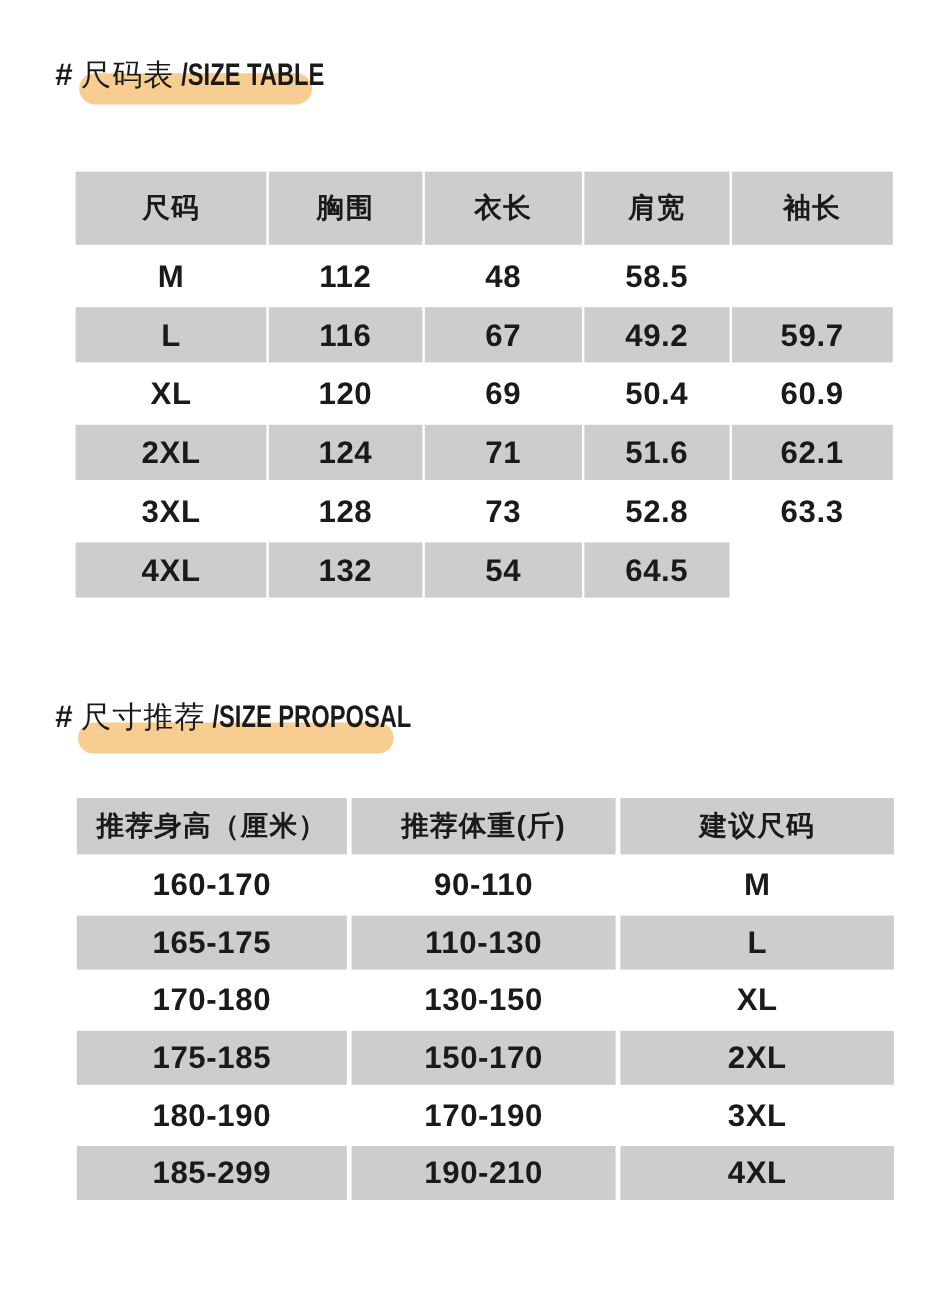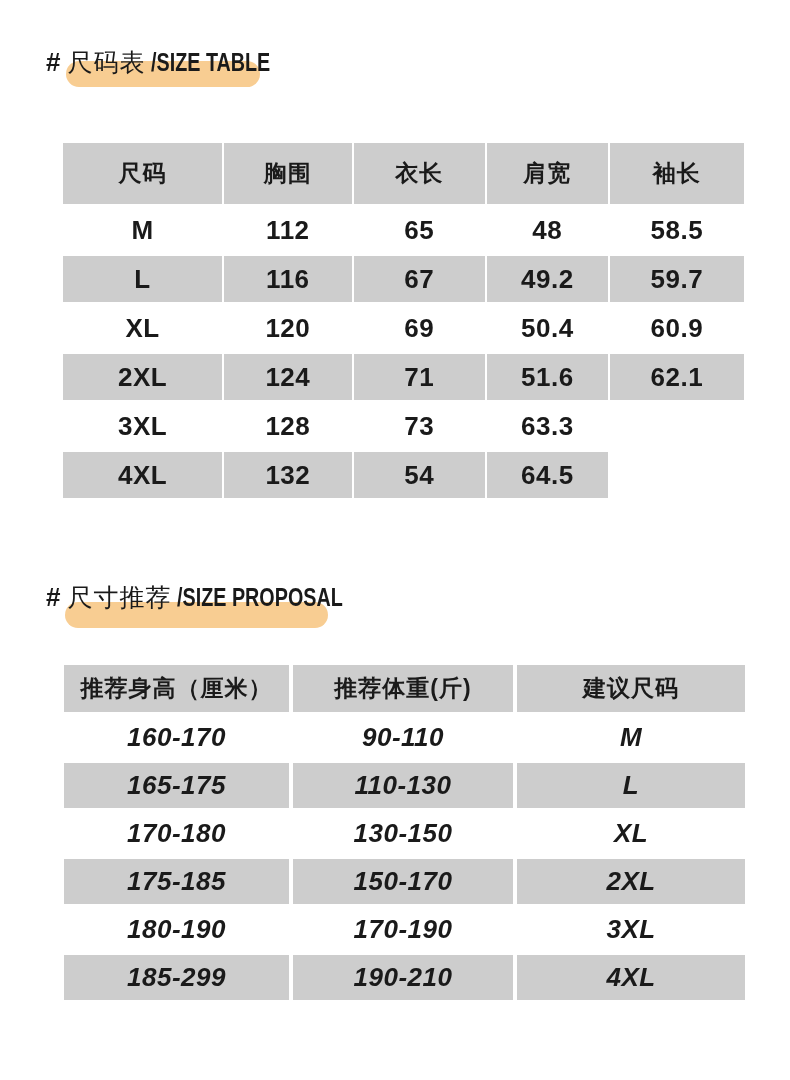--- a/index.html
+++ b/index.html
@@ -28,21 +28,21 @@
   #table-1 .trow{grid-template-columns:161fr 129fr 133fr 122fr 136fr;column-gap:2px;}
   #table-2 .trow{grid-template-columns:227fr 222fr 230fr;column-gap:4px;}
   .trow .tcell{
     display:flex;align-items:center;justify-content:center;
     background:#ffffff;font-size:26px;font-weight:600;letter-spacing:0.5px;
   }
   .trow.thead .tcell{background:#cdcdcd;font-size:23px;font-weight:700;letter-spacing:1px;}
   #table-1 .trow.thead{height:61px;border-radius:11px;}
   #table-2 .trow.thead{height:47px;}
   #table-1 .trow.tdata{height:46px;}
-  #table-2 .trow.tdata{height:45px;font-style:italic;}
+  #table-2 .trow.tdata{height:45px;}
   .trow.tdata.shaded .tcell{background:#cdcdcd;}
 </style>
 </head>
 <body>
 
 <div class="canvas">
 
   <div class="heading" id="heading-1">
     <span class="pill"></span>
     <span class="hash">#</span>
@@ -54,21 +54,20 @@
       <div class="trow thead">
         <div class="tcell">尺码</div>
         <div class="tcell">胸围</div>
         <div class="tcell">衣长</div>
         <div class="tcell">肩宽</div>
         <div class="tcell">袖长</div>
       </div>
       <div class="trow tdata">
         <div class="tcell">M</div>
         <div class="tcell">112</div>
-        <div class="tcell">65</div>
         <div class="tcell">48</div>
         <div class="tcell">58.5</div>
       </div>
       <div class="trow tdata shaded">
         <div class="tcell">L</div>
         <div class="tcell">116</div>
         <div class="tcell">67</div>
         <div class="tcell">49.2</div>
         <div class="tcell">59.7</div>
       </div>
@@ -83,20 +82,21 @@
         <div class="tcell">2XL</div>
         <div class="tcell">124</div>
         <div class="tcell">71</div>
         <div class="tcell">51.6</div>
         <div class="tcell">62.1</div>
       </div>
       <div class="trow tdata">
         <div class="tcell">3XL</div>
         <div class="tcell">128</div>
         <div class="tcell">73</div>
+        <div class="tcell">52.8</div>
         <div class="tcell">63.3</div>
       </div>
       <div class="trow tdata shaded">
         <div class="tcell">4XL</div>
         <div class="tcell">132</div>
         <div class="tcell">54</div>
         <div class="tcell">64.5</div>
       </div>
     </div>
 

